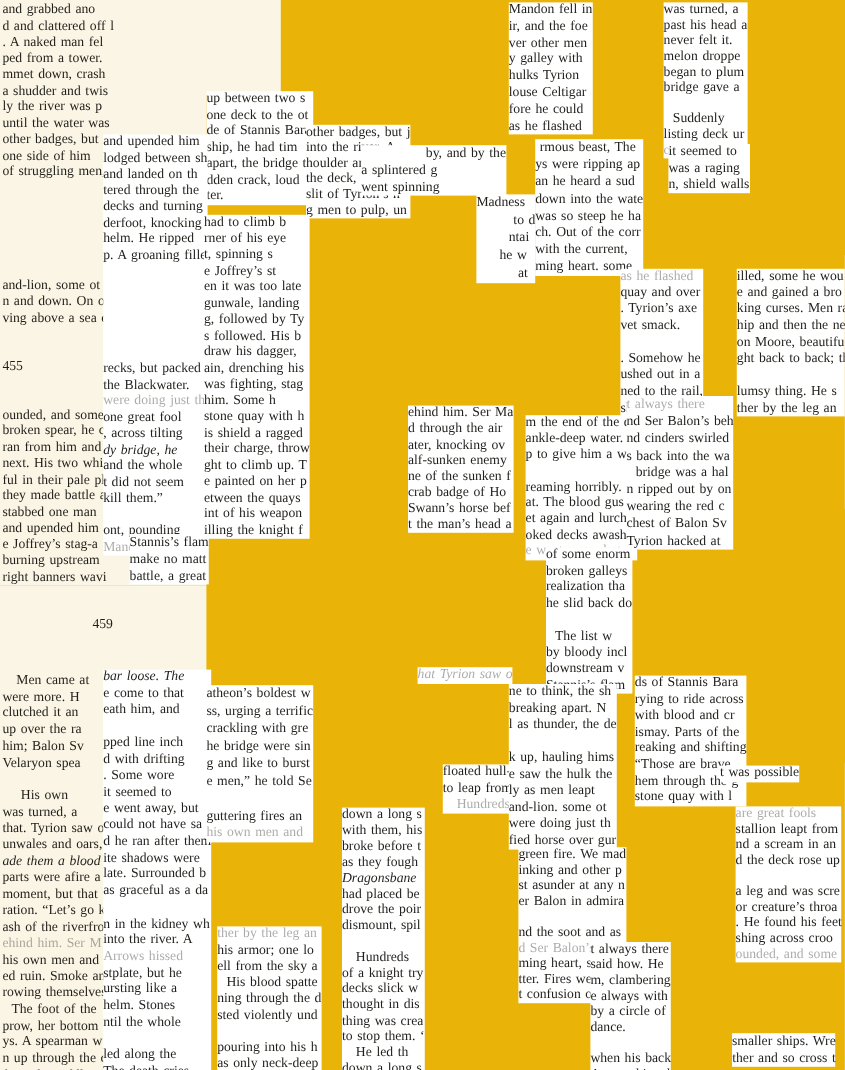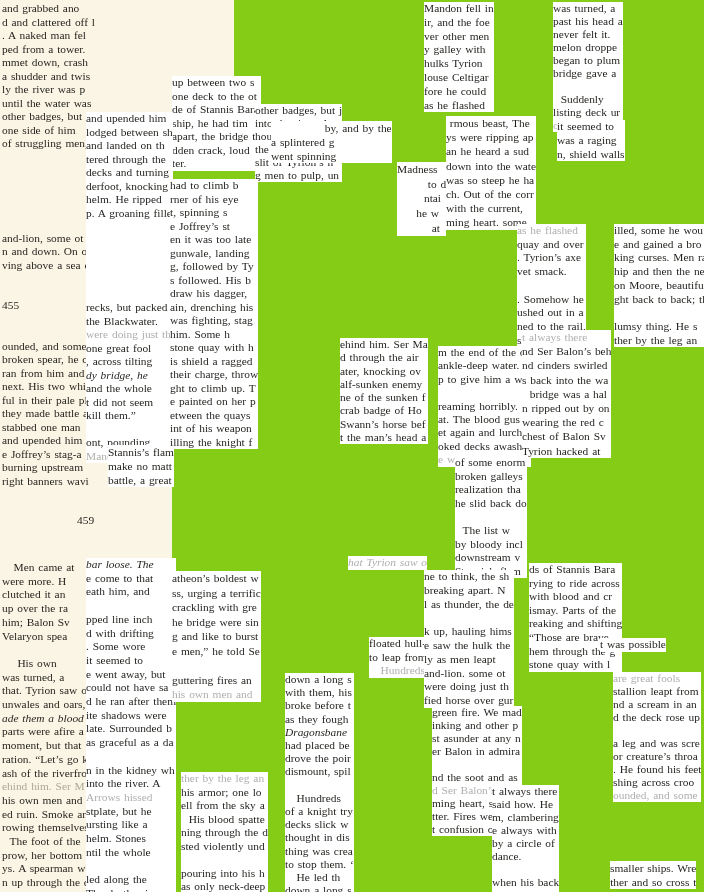--- a/index.html
+++ b/index.html
@@ -17,31 +17,31 @@
   }
   .frag.white{background:#ffffff;}
   .frag.cream{background:transparent;}
   .line{min-height:1em;}
   .it{font-style:italic;}
   .fade{opacity:.38;}
 </style>
 </head>
 <body>
 
-<div id="canvas" style="background: #84cc16; color: rgb(33, 31, 27);">
+<div id="canvas" style="background: #eab308; color: rgb(33, 31, 27);">
     <div class="bgblock" style="left: 0px; top: 0px; width: 234px; height: 80px; background: rgb(250, 245, 228);"></div>
     <div class="bgblock" style="left: 0px; top: 78px; width: 172px; height: 410px; background: rgb(250, 245, 228);"></div>
     <div class="bgblock" style="left: 0px; top: 488px; width: 172px; height: 404px; background: rgb(250, 245, 228);"></div>
     <div class="frag cream" style="left: 2px; top: 2px; line-height: 13.5px;"><div class="line">and grabbed ano</div><div class="line">d and clattered off l</div><div class="line">. A naked man fel</div><div class="line">ped from a tower.</div><div class="line">mmet down, crash</div><div class="line">a shudder and twis</div><div class="line">ly the river was p</div><div class="line">until the water was</div><div class="line">other badges, but</div><div class="line">one side of him</div><div class="line">of struggling men,</div><div class="line">&nbsp;</div><div class="line">&nbsp;</div><div class="line">&nbsp;</div><div class="line">&nbsp;</div><div class="line">&nbsp;</div><div class="line">&nbsp;</div><div class="line">and-lion, some ot</div><div class="line">n and down. On o</div><div class="line">ving above a sea of</div><div class="line">&nbsp;</div><div class="line">&nbsp;</div><div class="line">455</div><div class="line">&nbsp;</div><div class="line">&nbsp;</div><div class="line">ounded, and some</div><div class="line">broken spear, he c</div><div class="line">ran from him and</div><div class="line">next. His two whi</div><div class="line">ful in their pale pl</div><div class="line">they made battle a</div><div class="line">stabbed one man</div><div class="line">and upended him</div><div class="line">e Joffrey’s stag-a</div><div class="line">burning upstream</div><div class="line">right banners wavi</div></div>
     <div class="frag cream" style="left: 77px; top: 514px; line-height: 13.5px; text-align: right;"><div class="line">459</div></div>
     <div class="frag cream" style="left: 2px; top: 561px; line-height: 13.7px;"><div class="line">   Men came at</div><div class="line">were more. H</div><div class="line">clutched it an</div><div class="line">up over the ra</div><div class="line">him; Balon Sv</div><div class="line">Velaryon spea</div><div class="line">&nbsp;</div><div class="line">    His own</div><div class="line">was turned, a</div><div class="line">that. Tyrion saw o</div><div class="line">unwales and oars,</div><div class="line it">ade them a blood</div><div class="line">parts were afire a</div><div class="line">moment, but that</div><div class="line">ration. “Let’s go k</div><div class="line">ash of the riverfro</div><div class="line fade">ehind him. Ser M</div><div class="line">his own men and</div><div class="line">ed ruin. Smoke an</div><div class="line">rowing themselves</div><div class="line">  The foot of the</div><div class="line">prow, her bottom</div><div class="line">ys. A spearman w</div><div class="line">n up through the c</div><div class="line">from the saddle.</div></div>
     <div class="frag white" style="left: 172px; top: 76px; line-height: 13.5px;"><div class="line">up between two s</div><div class="line">one deck to the ot</div><div class="line">de of Stannis Bara</div><div class="line">ship, he had tim</div><div class="line">apart, the bridge th</div><div class="line">dden crack, loud</div><div class="line">ter.</div></div>
     <div class="frag white" style="left: 255px; top: 104px; line-height: 13px;"><div class="line">other badges, but j</div><div class="line">into the river. A</div><div class="line">houlder and breast</div><div class="line">the deck, body bu</div><div class="line">slit of Tyrion’s h</div><div class="line">g men to pulp, un</div></div>
     <div class="frag white" style="left: 424px; top: 2px; line-height: 13.8px;"><div class="line">Mandon fell in</div><div class="line">ir, and the foe</div><div class="line">ver other men</div><div class="line">y galley with</div><div class="line">hulks Tyrion</div><div class="line">louse Celtigar</div><div class="line">fore he could</div><div class="line">as he flashed</div></div>
-    <div class="frag white" style="left: 271px; top: 121px; line-height: 14px;"><div class="line">              by, and by the</div><div class="line">a splintered g</div><div class="line">went spinning</div></div>
+    <div class="frag white" style="left: 301px; top: 121px; line-height: 14px;"><div class="line">              by, and by the</div><div class="line">a splintered g</div><div class="line">went spinning</div></div>
     <div class="frag white" style="left: 397px; top: 162px; line-height: 14.7px;"><div class="line">Madness</div><div class="line">        to d</div><div class="line">       ntai</div><div class="line">     he w</div><div class="line">         at</div></div>
     <div class="frag white" style="left: 446px; top: 116px; line-height: 14.2px;"><div class="line"> rmous beast, The</div><div class="line">ys were ripping ap</div><div class="line">an he heard a sud</div><div class="line">down into the wate</div><div class="line">was so steep he ha</div><div class="line">ch. Out of the corr</div><div class="line">with the current,</div><div class="line">ming heart. some</div></div>
     <div class="frag white" style="left: 553px; top: 2px; line-height: 13px;"><div class="line">was turned, a</div><div class="line">past his head a</div><div class="line">never felt it. </div><div class="line">melon droppe</div><div class="line">began to plum</div><div class="line">bridge gave a</div><div class="line">&nbsp;</div><div class="line">  Suddenly</div><div class="line">listing deck ur</div><div class="line fade">of some ano</div></div>
     <div class="frag white" style="left: 557px; top: 120px; line-height: 13.8px;"><div class="line">it seemed to</div><div class="line">was a raging</div><div class="line">n, shield walls</div></div>
     <div class="frag white" style="left: 86px; top: 112px; line-height: 13.5px;"><div class="line">and upended him</div><div class="line">lodged between sh</div><div class="line">and landed on th</div><div class="line">tered through the</div><div class="line">decks and turning</div><div class="line">derfoot, knocking</div><div class="line">helm. He ripped</div><div class="line">p. A groaning fille</div><div class="line">&nbsp;</div><div class="line">&nbsp;</div><div class="line">&nbsp;</div><div class="line">&nbsp;</div><div class="line">&nbsp;</div><div class="line">&nbsp;</div><div class="line">recks, but packed</div><div class="line">the Blackwater.</div><div class="line fade">were doing just th</div><div class="line">one great fool</div><div class="line">, across tilting</div><div class="line it">dy bridge, he</div><div class="line">and the whole</div><div class="line">t did not seem</div><div class="line">kill them.”</div><div class="line">&nbsp;</div><div class="line">ont, pounding</div><div class="line fade">Mandon fell in</div></div>
     <div class="frag white" style="left: 108px; top: 445px; line-height: 14px;"><div class="line">Stannis’s flam</div><div class="line">make no matt</div><div class="line">battle, a great</div></div>
     <div class="frag white" style="left: 170px; top: 179px; line-height: 13.5px;"><div class="line">had to climb b</div><div class="line">rner of his eye</div><div class="line">t, spinning s</div><div class="line">e Joffrey’s st</div><div class="line">en it was too late</div><div class="line">gunwale, landing</div><div class="line">g, followed by Ty</div><div class="line">s followed. His b</div><div class="line">draw his dagger,</div><div class="line">ain, drenching his</div><div class="line">was fighting, stag</div><div class="line">him. Some h</div><div class="line">stone quay with h</div><div class="line">is shield a ragged</div><div class="line">their charge, throw</div><div class="line">ght to climb up. T</div><div class="line">e painted on her p</div><div class="line">etween the quays</div><div class="line">int of his weapon</div><div class="line">illing the knight f</div></div>
     <div class="frag white" style="left: 517px; top: 224px; line-height: 13.7px;"><div class="line fade">as he flashed</div><div class="line">quay and over</div><div class="line">. Tyrion’s axe</div><div class="line">vet smack.</div><div class="line">&nbsp;</div><div class="line">. Somehow he</div><div class="line">ushed out in a</div><div class="line">ned to the rail,</div><div class="line">sh with water.</div></div>
     <div class="frag white" style="left: 614px; top: 224px; line-height: 13.7px;"><div class="line">illed, some he wou</div><div class="line">e and gained a bro</div><div class="line">king curses. Men ra</div><div class="line">hip and then the ne</div><div class="line">on Moore, beautifu</div><div class="line">ght back to back; th</div><div class="line">&nbsp;</div><div class="line">lumsy thing. He s</div><div class="line">ther by the leg an</div></div>
     <div class="frag white" style="left: 340px; top: 338px; line-height: 13.3px;"><div class="line">ehind him. Ser Ma</div><div class="line">d through the air</div><div class="line">ater, knocking ov</div><div class="line">alf-sunken enemy</div><div class="line">ne of the sunken f</div><div class="line">crab badge of Ho</div><div class="line">Swann’s horse bef</div><div class="line">t the man’s head a</div></div>

